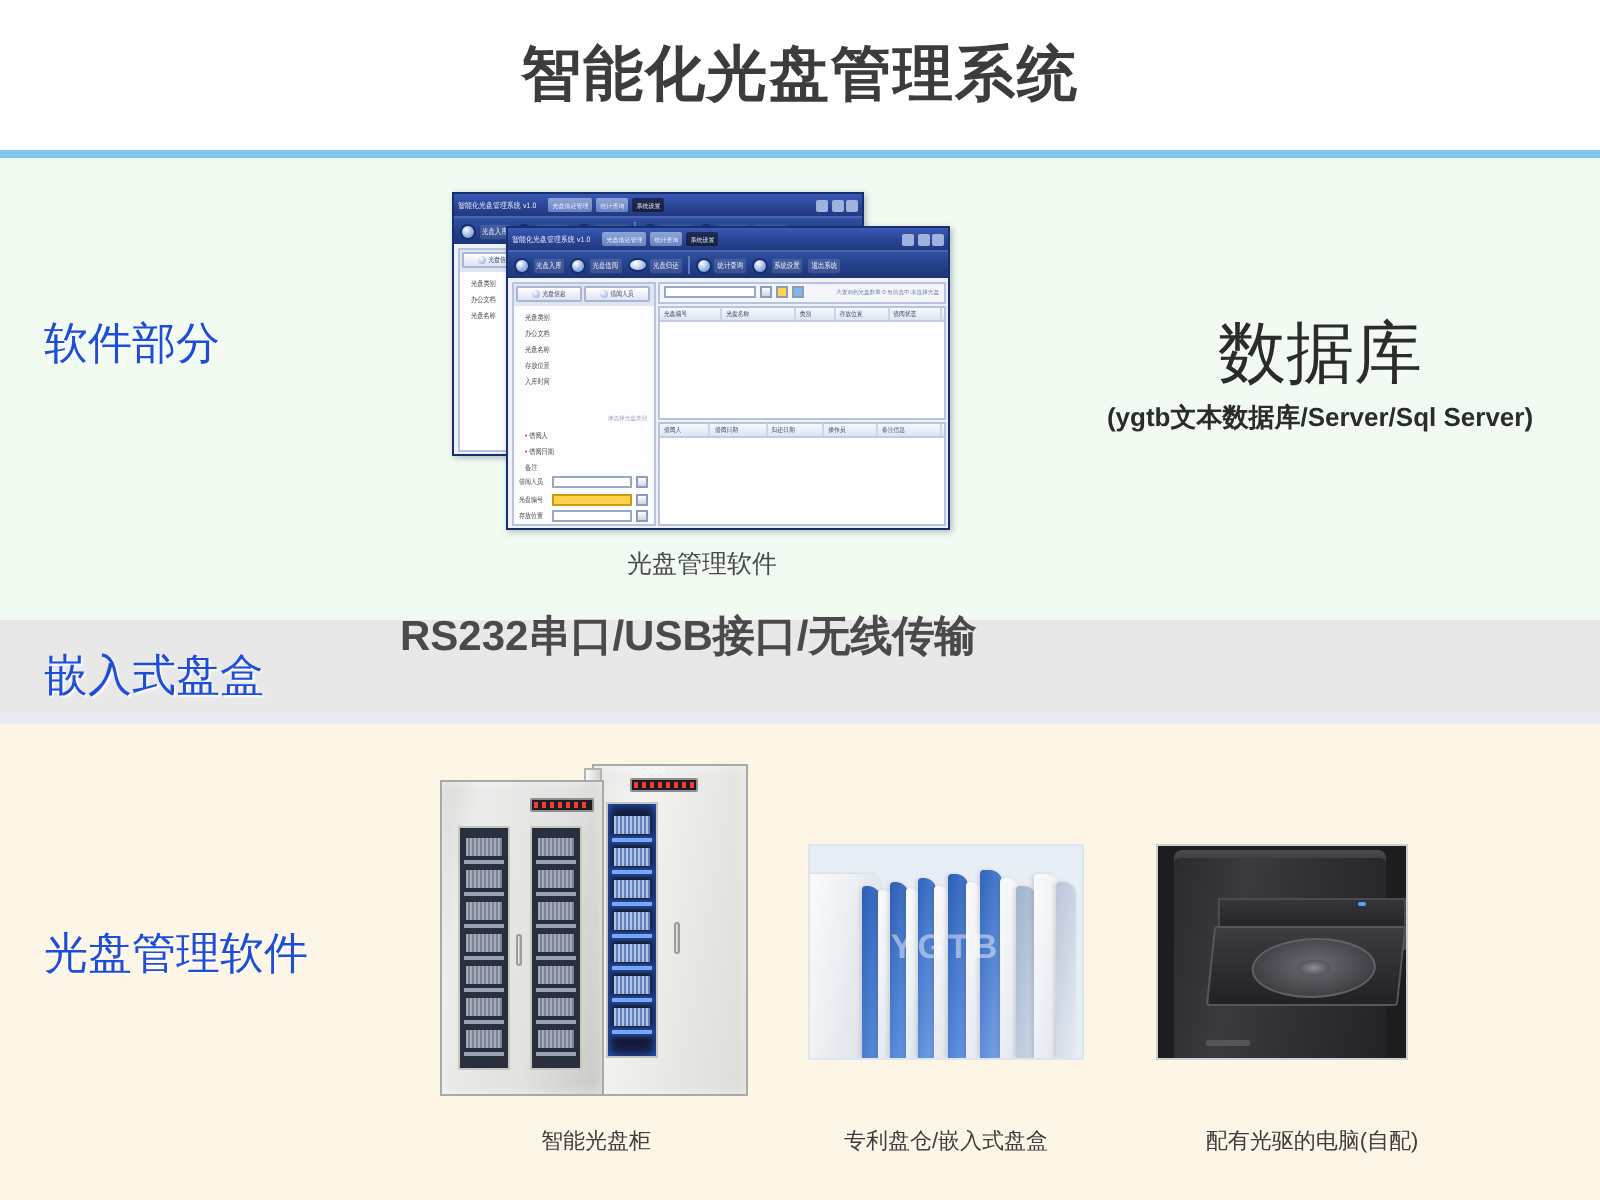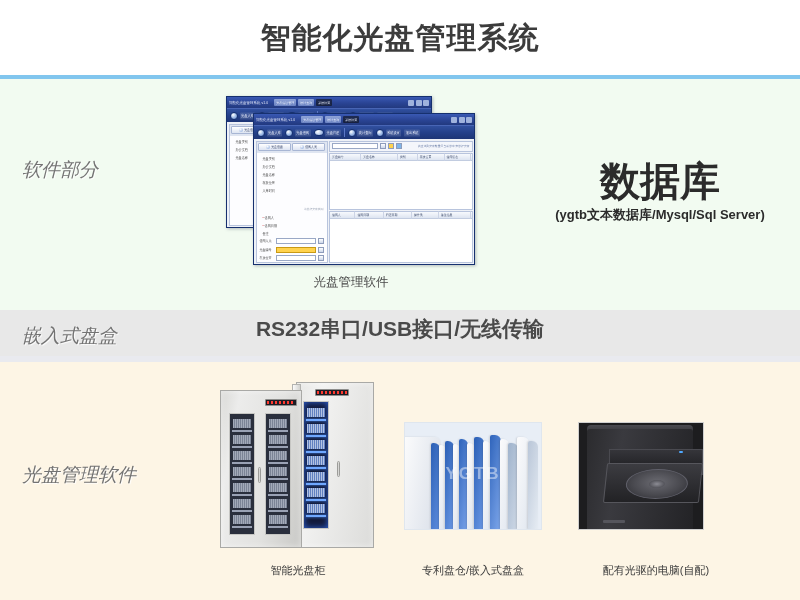--- a/index.html
+++ b/index.html
@@ -44,24 +44,23 @@
     background: #e9eaef;
   }
   .band-hardware {
     position: absolute; left: 0; top: 362px; width: 800px; height: 238px;
     background: #fdf5e5;
   }
 
   
   .sec-label {
     position: absolute;
-    font-size: 19px; font-weight: normal; color: #737373;
+    font-size: 22px; font-weight: normal; color: #1d4ed8;
     text-shadow: 1px 1px 1px rgba(255,255,255,0.95);
     white-space: nowrap;
-    font-style: italic;
   }
   .sec-label-software { left: 22px; top: 157px; }
   .sec-label-connect  { left: 22px; top: 323px; }
   .sec-label-hardware { left: 22px; top: 462px; }
 
   
   .shots { position: absolute; left: 226px; top: 96px; width: 250px; height: 172px; }
 
   .win {
     position: absolute;
@@ -168,27 +167,27 @@
   }
   .pr-rows { flex: 1; background: #ffffff; }
 
   .shot-caption {
     position: absolute; left: 226px; top: 274px; width: 250px;
     text-align: center; font-size: 12.5px; color: #4a4a4a;
   }
 
   
   .db-block { position: absolute; left: 520px; top: 160px; width: 280px; text-align: center; }
-  .db-title { font-size: 40px; font-weight: bold; color: #2b2b2b; line-height: 1.05; }
+  .db-title { font-size: 34px; font-weight: normal; color: #2b2b2b; line-height: 1.05; }
   .db-sub { font-size: 13px; font-weight: bold; color: #2b2b2b; margin-top: 4px; }
 
   
   .conn-text {
-    position: absolute; left: 200px; top: 315px; width: 400px;
-    text-align: center; font-size: 21px; font-weight: bold; color: #4a4a4a;
+    position: absolute; left: 200px; top: 304px; width: 400px;
+    font-size: 21px; font-weight: bold; color: #4a4a4a;
   }
   .hw-cap {
     position: absolute; text-align: center; font-size: 11px; color: #3d3d3d;
     white-space: nowrap;
   }
 
   
   .cab-wrap { position: absolute; left: 218px; top: 380px; width: 160px; height: 172px; }
   .cab {
     position: absolute; background: linear-gradient(100deg,#d9d9d6 0%, #ececeb 18%, #e2e2e0 60%, #c9c9c6 100%);
@@ -498,21 +497,21 @@
           </div>
         </div>
       </div>
     </div>
   </div>
 
   <div class="shot-caption">光盘管理软件</div>
 
   <div class="db-block">
     <div class="db-title">数据库</div>
-    <div class="db-sub">(ygtb文本数据库/Mysql/Sql Server)</div>
+    <div class="db-sub">(ygtb文本数据库/Server/Sql Server)</div>
   </div>
 
   <div class="band-connect"></div>
   <div class="band-connect-edge"></div>
   <div class="sec-label sec-label-connect">嵌入式盘盒</div>
   <div class="conn-text">RS232串口/USB接口/无线传输</div>
 
   <div class="band-hardware"></div>
   <div class="sec-label sec-label-hardware">光盘管理软件</div>
 

